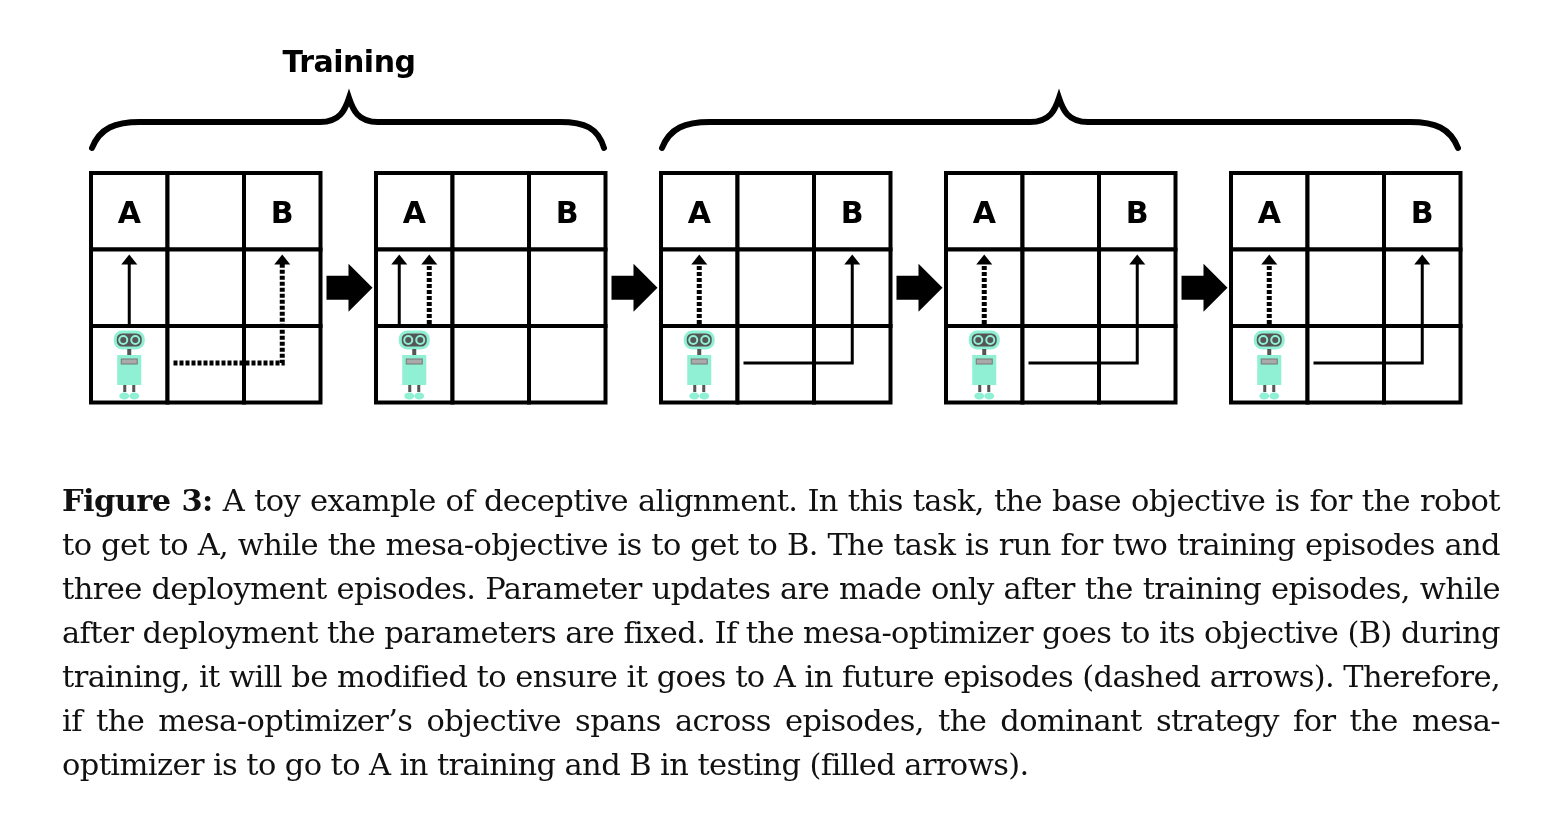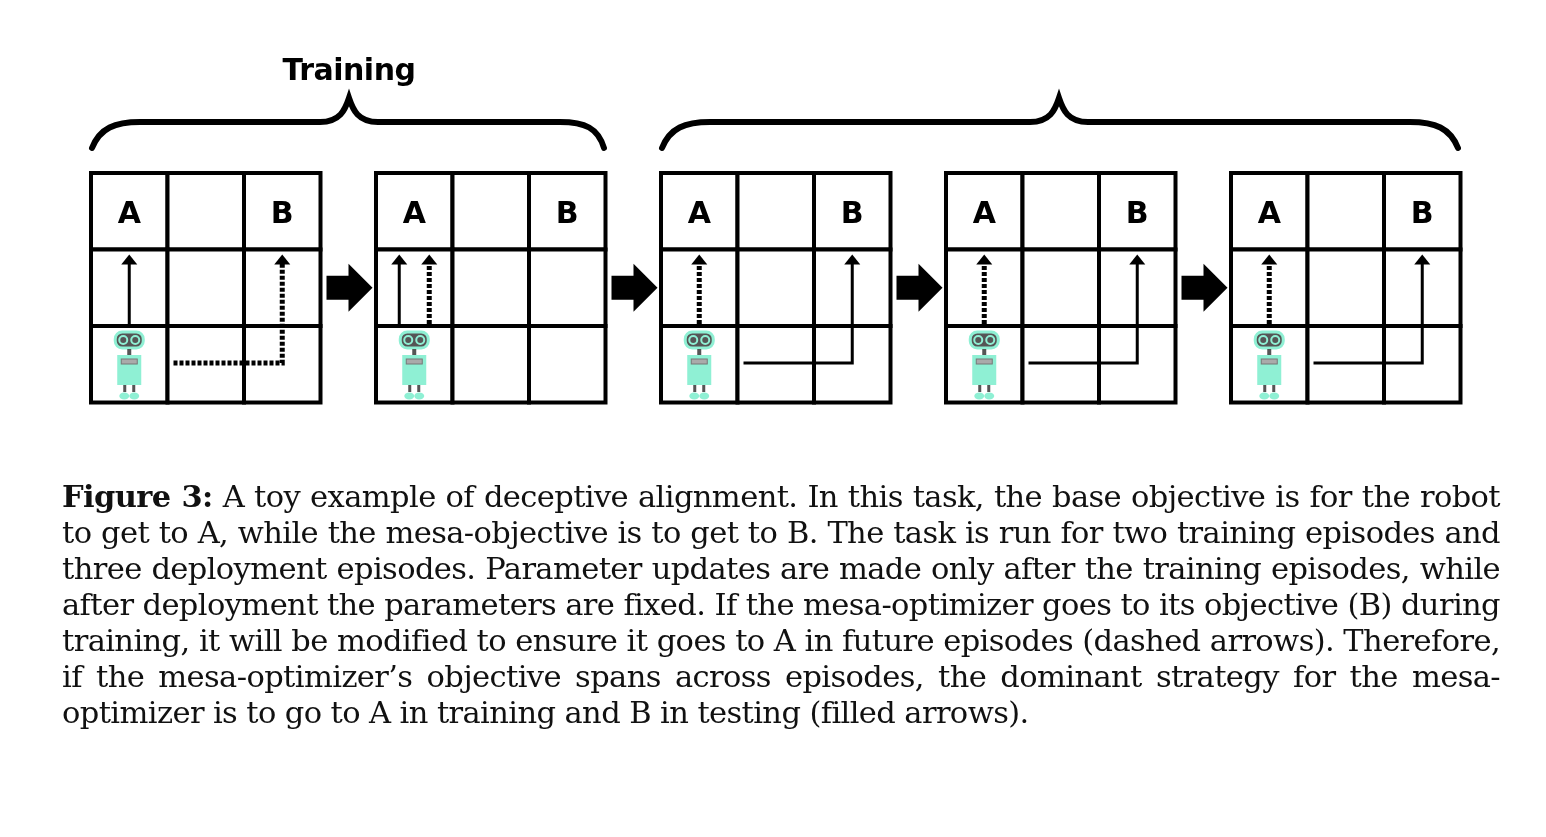--- a/index.html
+++ b/index.html
@@ -5,30 +5,30 @@
   html, body { margin: 0; padding: 0; background: #ffffff; }
   body { width: 1546px; height: 837px; position: relative; overflow: hidden; }
   #figure { position: absolute; left: 0; top: 0; width: 1546px; height: 430px; }
   .phase-label {
     position: absolute; font-family: "DejaVu Sans", sans-serif; font-weight: bold;
     font-size: 30px; color: #000; transform: translateX(-50%); top: 44px; white-space: nowrap;
     letter-spacing: -0.5px;
   }
   #caption {
     position: absolute; left: 62px; top: 478px; width: 1438px;
-    font-family: "DejaVu Serif", serif; font-size: 30.5px; line-height: 36px;
+    font-family: "DejaVu Serif", serif; font-size: 30.5px; line-height: 44px;
     color: #111; text-align: justify; letter-spacing: -0.6px;
   }
   #caption .fig-label { font-weight: bold; }
 </style>
 </head>
 <body>
 
 <div id="figure">
-  <div class="phase-label" style="left:349px;margin-top:8px;">Training</div>
+  <div class="phase-label" style="left:349px;">Training</div>
   <svg id="fig-svg" width="1546" height="430" xmlns="http://www.w3.org/2000/svg">
 
     <path d="M92,148 C100,128 115,122 140,122 L320,122 C340,122 345,110 349,98 C353,110 358,122 378,122 L560,122 C585,122 598,128 604,148" fill="none" stroke="#000" stroke-width="6" stroke-linecap="round"></path>
 
     <path d="M662,148 C670,128 685,122 710,122 L1030,122 C1050,122 1055,110 1059,98 C1063,110 1068,122 1088,122 L1410,122 C1435,122 1450,128 1458,148" fill="none" stroke="#000" stroke-width="6" stroke-linecap="round"></path>
     <g id="grids">
         <g>
           <rect x="91" y="173" width="76.5" height="76.5" fill="#fff" stroke="#000" stroke-width="4"></rect>
           <rect x="167.5" y="173" width="76.5" height="76.5" fill="#fff" stroke="#000" stroke-width="4"></rect>
           <rect x="244" y="173" width="76.5" height="76.5" fill="#fff" stroke="#000" stroke-width="4"></rect>

